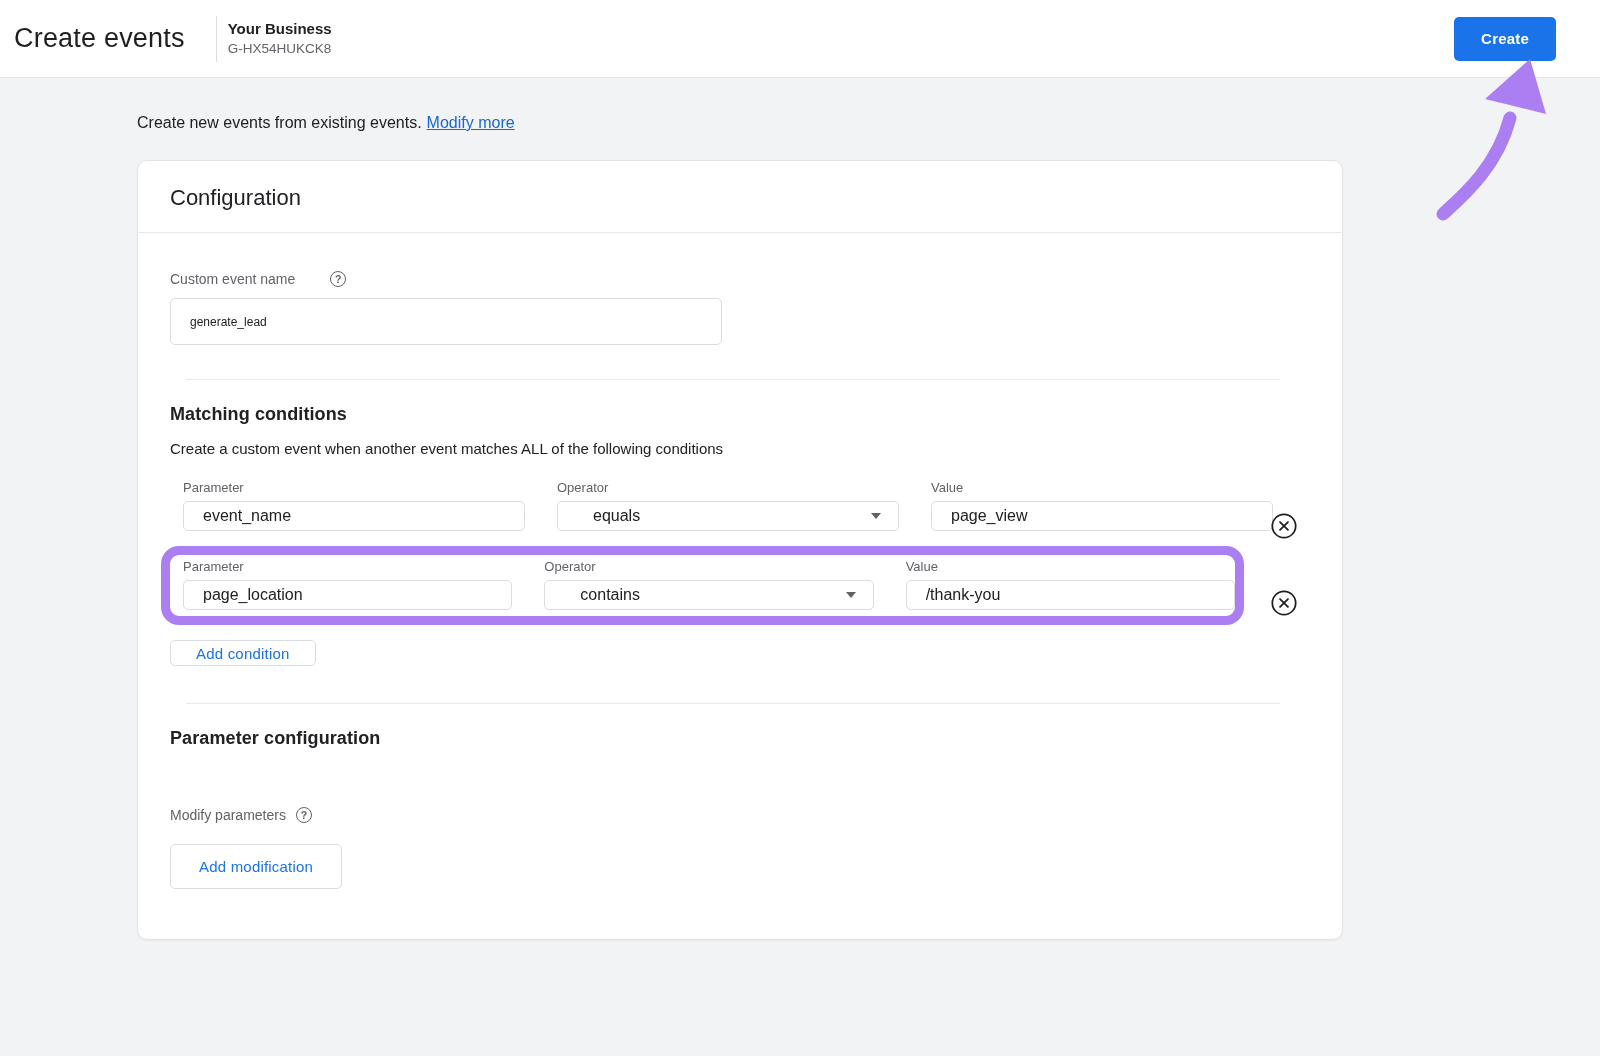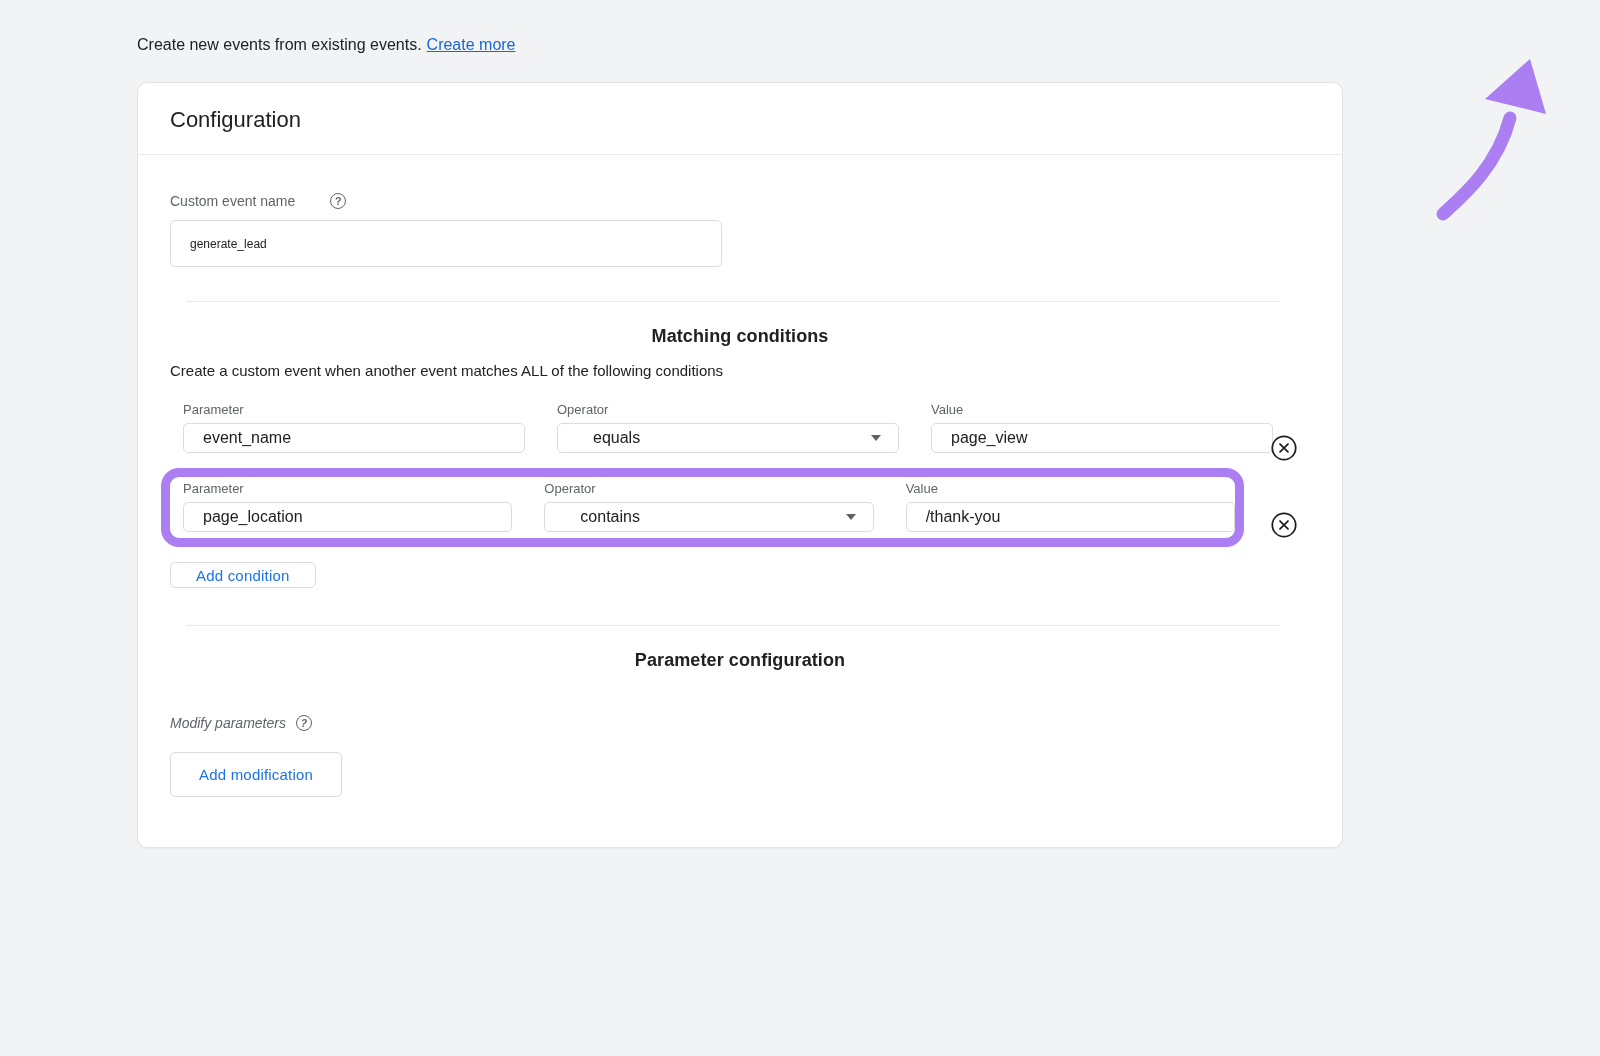--- a/index.html
+++ b/index.html
@@ -79,21 +79,21 @@
   }
   .divider { height: 1px; background: #e8eaed; }
   .divider.inset { margin-left: 16px; margin-right: 30px; }
   .divider.after-input { margin-top: 34px; }
   .divider.before-params { margin-top: 37px; }
 
   .card-body { padding: 0 32px 50px; }
 
   .label-row { display: flex; align-items: center; gap: 10px; }
   .label-row.first { margin-top: 38px; gap: 35px; }
-  .label-row.modify { margin-top: 44px; font-style: italic; }
+  .label-row.modify { margin-top: 58px; }
   .field-label { font-size: 14px; color: #5f6368; }
   .help-icon {
     width: 16px; height: 16px;
     border: 1.4px solid #5f6368;
     border-radius: 50%;
     display: inline-flex;
     align-items: center;
     justify-content: center;
     font-size: 10.5px;
     font-weight: 700;
@@ -115,21 +115,20 @@
     background: #fff;
     outline: none;
   }
 
   .section-heading {
     margin: 24px 0 0;
     font-size: 18px;
     font-weight: 700;
     color: #202124;
     letter-spacing: 0.1px;
-    text-align: center;
   }
   .match-desc { margin: 15px 0 0; font-size: 15px; color: #202124; }
 
   
   .cond-row { position: relative; margin-top: 23px; }
   .cond-row.highlighted { margin-top: 15px; }
   .cond-fields { display: flex; gap: 19px; }
   .cond-field { width: 342px; margin-left: 13px; }
   .col-label { font-size: 13px; color: #5f6368; margin-bottom: 6px; }
   .cond-input, .select {
@@ -205,23 +204,32 @@
     width: 1600px; height: 1056px;
     pointer-events: none;
     z-index: 40;
   }
 </style>
 </head>
 <body>
 
 <div class="page">
 
+  <header class="topbar">
+    <h1 class="page-title">Create events</h1>
+    <div class="v-divider"></div>
+    <div class="property">
+      <div class="property-name">Your Business</div>
+      <div class="property-id">G-HX54HUKCK8</div>
+    </div>
+    <button class="create-btn">Create</button>
+  </header>
 
   <main class="content">
-    <p class="intro"><span>Create new events from existing events.</span><a class="learn-more" href="#">Create more</a></p>
+    <p class="intro"><span>Create new events from existing events.</span><a class="learn-more" href="#">Modify more</a></p>
 
     <section class="card">
       <h2 class="card-title">Configuration</h2>
       <div class="divider"></div>
 
       <div class="card-body">
 
         
         <div class="label-row first">
           <span class="field-label">Custom event name</span>

